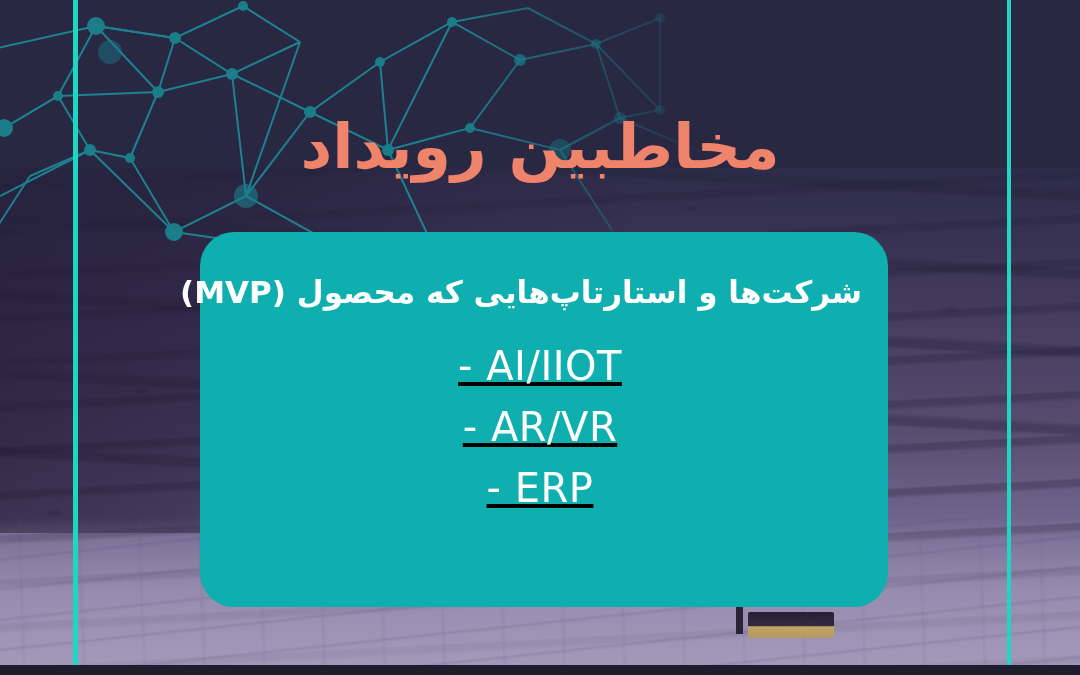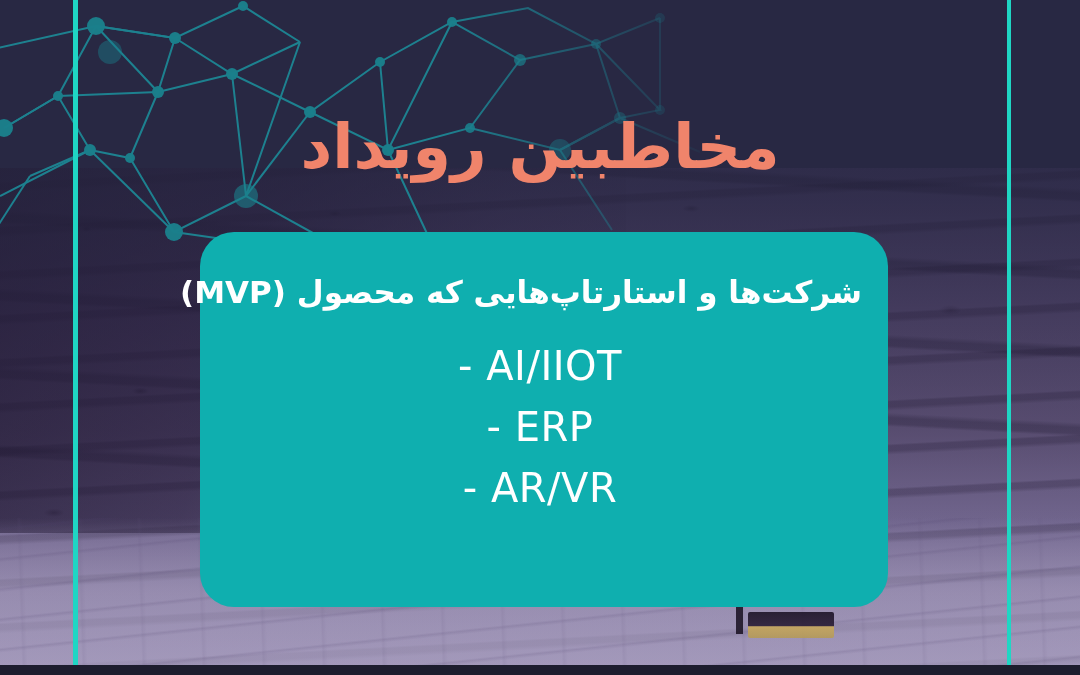--- a/index.html
+++ b/index.html
@@ -226,20 +226,21 @@
     direction: rtl;
   }
   .card-lead .lead-line { display: block; white-space: nowrap; }
 
   .axis-list {
     margin: 22px 0 0 0;
     padding: 0;
     list-style: none;
     direction: ltr;
     text-align: center;
+    text-decoration: underline;
   }
   .axis-list li {
     color: #ffffff;
     font-size: 40px;
     font-weight: 400;
     line-height: 1.52;
     letter-spacing: .5px;
     direction: ltr;
   }
 </style>
@@ -331,18 +332,18 @@
   <div class="vrule right"></div>
 
   <h1 class="headline">مخاطبین رویداد</h1>
 
   <div class="card">
     <div class="card-lead">
       <span class="lead-line">شرکت‌ها و استارتاپ‌هایی که محصول (MVP)</span>
     </div>
     <ul class="axis-list">
       <li>- AI/IIOT</li>
+      <li>- AR/VR</li>
       <li>- ERP</li>
-      <li>- AR/VR</li>
     </ul>
   </div>
 
 </div>
 
 </body></html>

